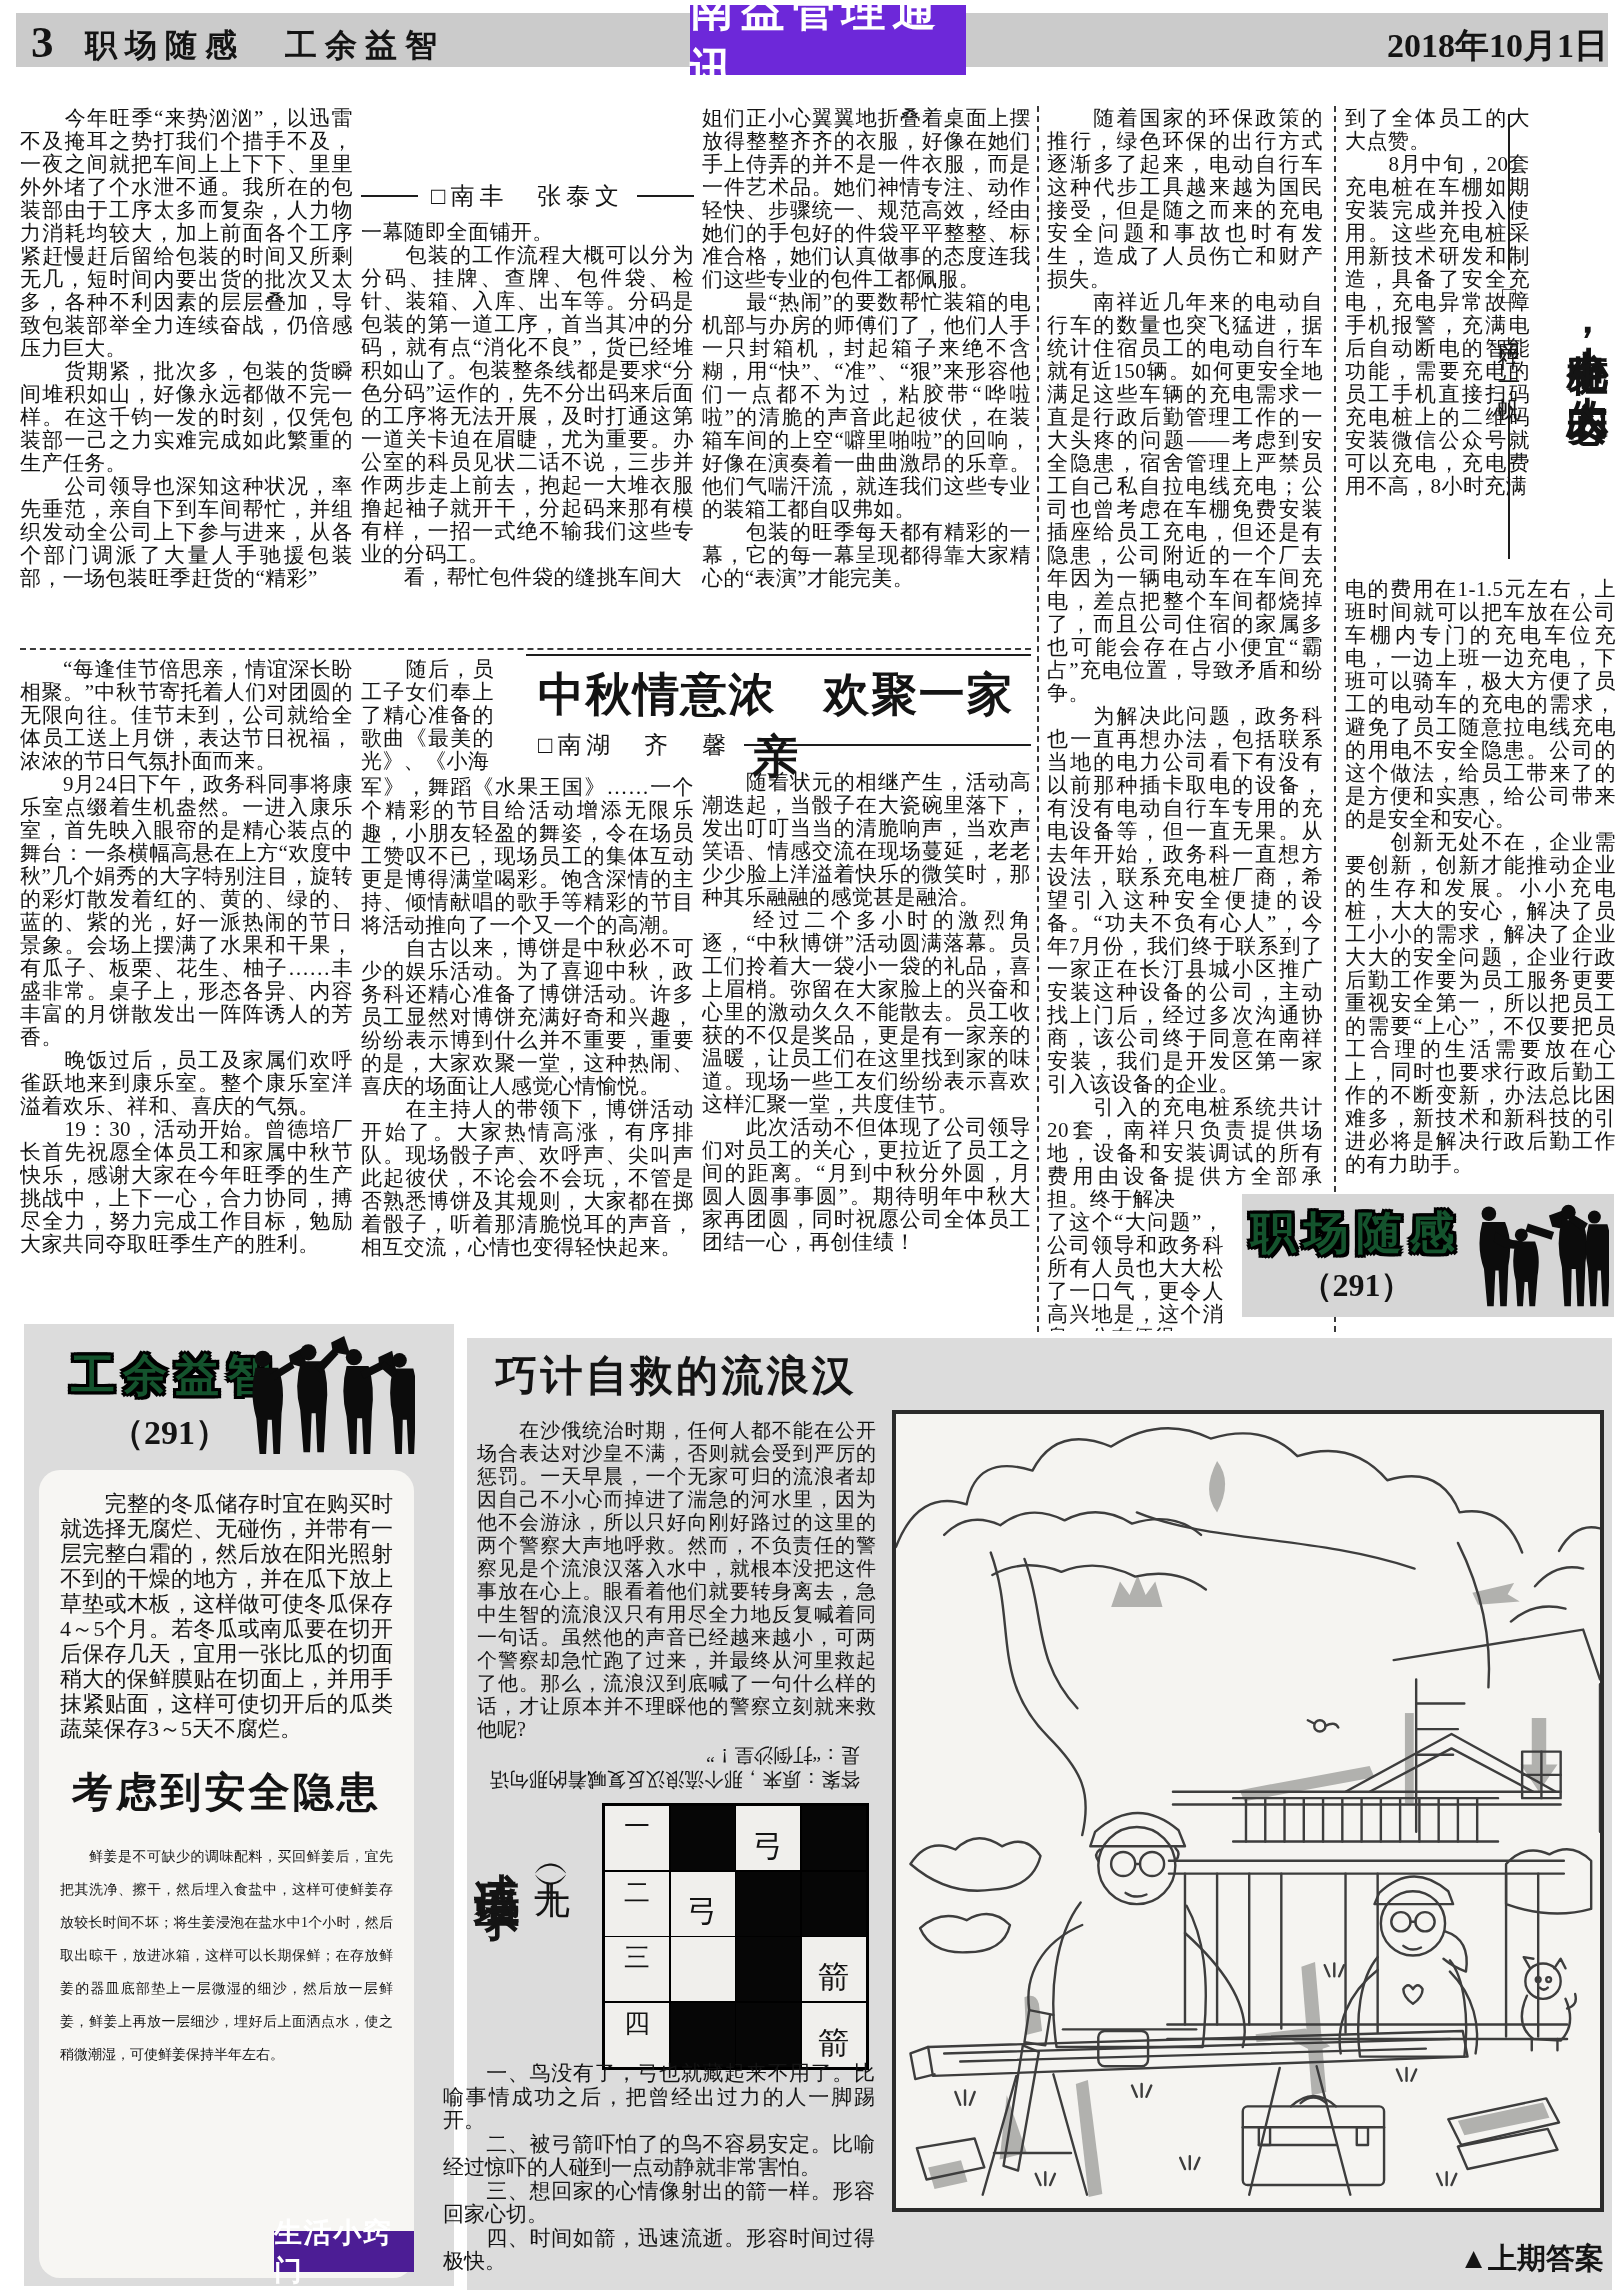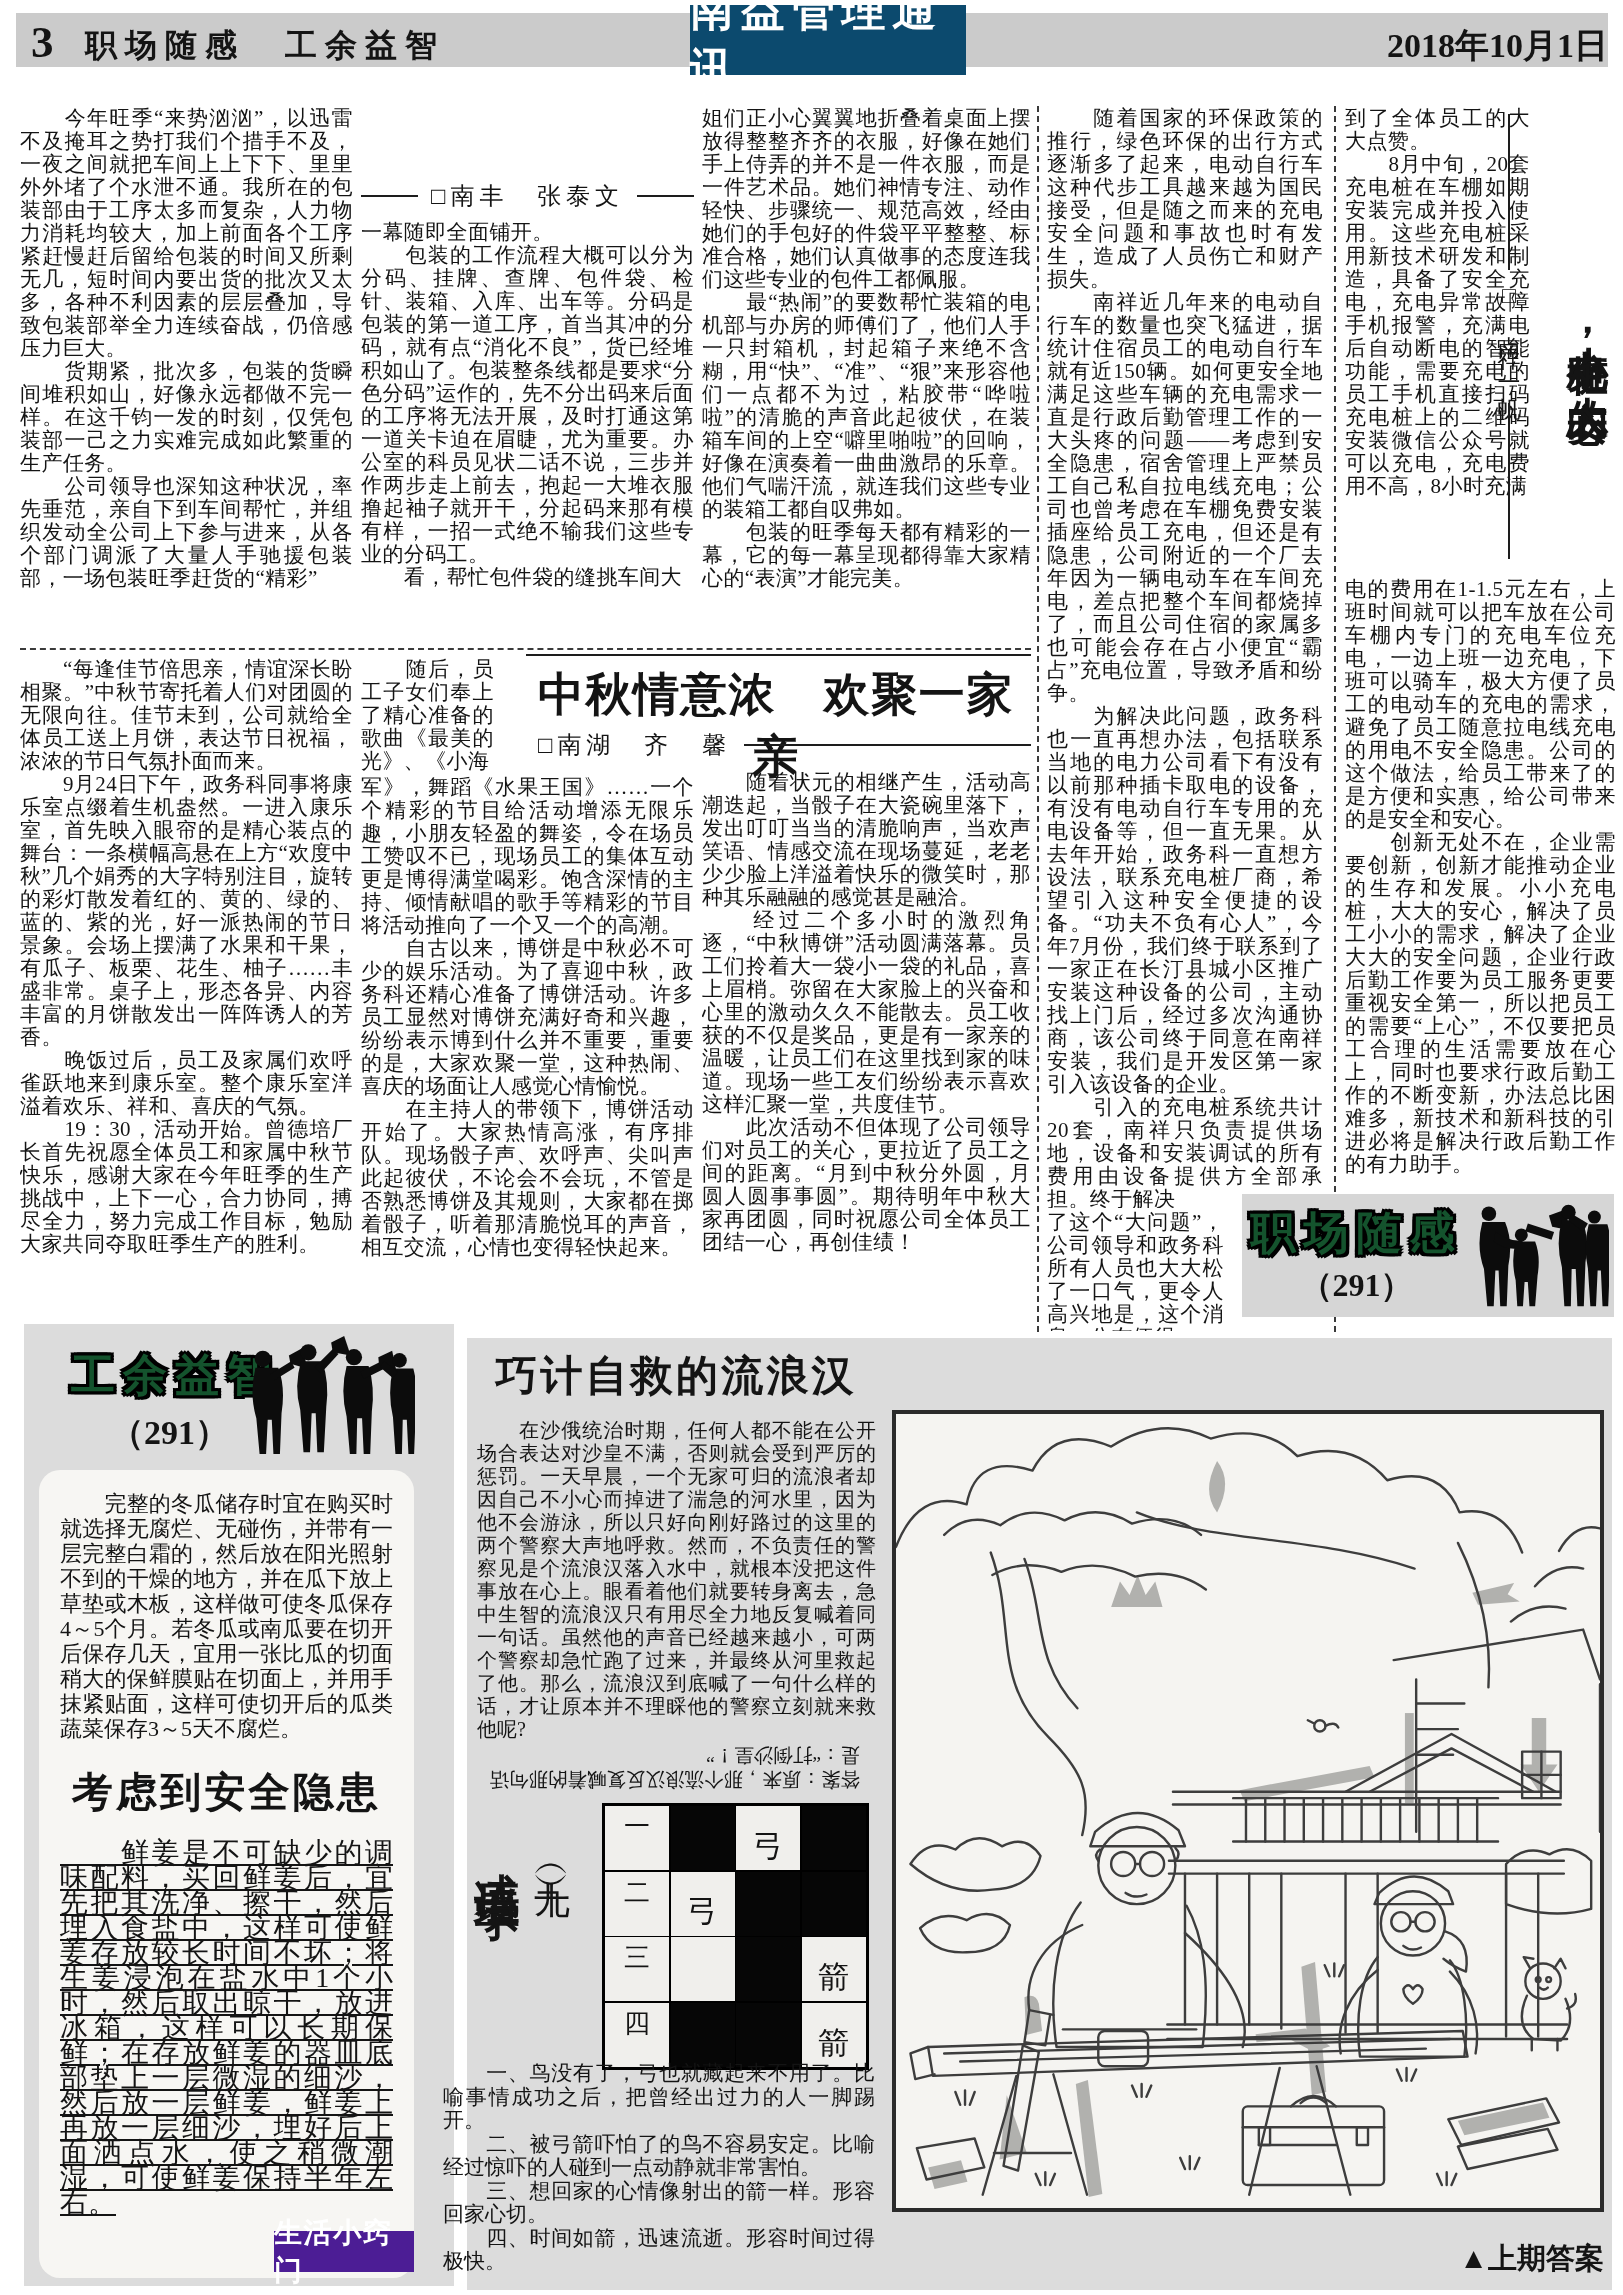--- a/index.html
+++ b/index.html
@@ -22,21 +22,21 @@
     text-shadow:-3.2px -3.2px 0 #000,3.2px -3.2px 0 #000,-3.2px 3.2px 0 #000,3.2px 3.2px 0 #000,0 -3.2px 0 #000,0 3.2px 0 #000,-3.2px 0 0 #000,3.2px 0 0 #000;}
   .panel{background:#dcdcdc;}
   .whitebox{background:#f7f6f3;border-radius:21px;overflow:hidden;}
   .grid4{display:grid;grid-template-columns:repeat(4,64px);grid-template-rows:repeat(4,64px);
          border:3.2px solid #000;background:#000;grid-gap:1.6px;}
   .cell{position:relative;background:#f0efec;}
   .cell.black{background:#060606;}
   .cell-num{position:absolute;top:3.2px;left:50%;transform:translateX(-50%);font-size:26px;}
   .cell-char{position:absolute;bottom:3.2px;left:50%;transform:translateX(-50%);font-size:31px;}
   .rot180{transform:rotate(180deg);}
-  .masthead{background:#0c4a6e;color:#ffffff;display:flex;align-items:center;justify-content:center;
+  .masthead{background:#6d28d9;color:#ffffff;display:flex;align-items:center;justify-content:center;
     font-weight:bold;font-size:44px;letter-spacing:6.5px;}
   .badgebox{background:#d6d6d6;display:flex;align-items:center;}
 </style>
 </head>
 <body>
 
 <div class="page">
 
   <div class="abs" style="left:16px;top:13px;width:1592px;height:54px;background:#cbcbcb;"></div>
   <div class="abs" style="left:31px;top:16px;font-size:45px;font-weight:bold;">3</div>
@@ -151,21 +151,21 @@
         <path d="M170,26 l17,-8 5,24 -21,-5 z"></path>
       <circle cx="196" cy="30" r="9"></circle>
         <path d="M188,40 q-7,30 0,60 l3,45 h8 l1,-42 h5 l2,42 h7 l2,-50 q4,-28 -3,-55 z"></path>
       <path d="M188,52 l-16,-14 5,-7 17,13 z"></path>
     </g>
   </svg>
 
   <div class="abs whitebox" style="left:39px;top:1470px;width:375px;height:808px;padding:0;">
     <div class="jt" style="margin:21px 21px 0;font-size:22px;line-height:25px;white-space:pre-wrap;">　　完整的冬瓜储存时宜在购买时就选择无腐烂、无碰伤，并带有一层完整白霜的，然后放在阳光照射不到的干燥的地方，并在瓜下放上草垫或木板，这样做可使冬瓜保存4～5个月。若冬瓜或南瓜要在切开后保存几天，宜用一张比瓜的切面稍大的保鲜膜贴在切面上，并用手抹紧贴面，这样可使切开后的瓜类蔬菜保存3～5天不腐烂。</div>
     <div class="headline" style="font-size:41px;margin-top:24px;">考虑到安全隐患</div>
-    <div class="jt" style="margin:19.5px 21px 0;font-size:28px;line-height:25px;white-space:pre-wrap;text-decoration:underline;">　　鲜姜是不可缺少的调味配料，买回鲜姜后，宜先把其洗净、擦干，然后埋入食盐中，这样可使鲜姜存放较长时间不坏；将生姜浸泡在盐水中1个小时，然后取出晾干，放进冰箱，这样可以长期保鲜；在存放鲜姜的器皿底部垫上一层微湿的细沙，然后放一层鲜姜，鲜姜上再放一层细沙，埋好后上面洒点水，使之稍微潮湿，可使鲜姜保持半年左右。</div>
+    <div class="jt" style="margin:19.5px 21px 0;font-size:14px;line-height:33px;white-space:pre-wrap;">　　鲜姜是不可缺少的调味配料，买回鲜姜后，宜先把其洗净、擦干，然后埋入食盐中，这样可使鲜姜存放较长时间不坏；将生姜浸泡在盐水中1个小时，然后取出晾干，放进冰箱，这样可以长期保鲜；在存放鲜姜的器皿底部垫上一层微湿的细沙，然后放一层鲜姜，鲜姜上再放一层细沙，埋好后上面洒点水，使之稍微潮湿，可使鲜姜保持半年左右。</div>
   </div>
   <div class="abs" style="left:274px;top:2231px;width:140px;height:41px;background:#4c1d95;color:#fff;
               font-weight:bold;font-size:28px;display:flex;align-items:center;justify-content:center;letter-spacing:1.6px;">生活小窍门</div>
 
   <div class="abs panel" style="left:467px;top:1338px;width:1145px;height:952px;"></div>
 
   <div class="abs headline" style="left:475px;top:1348px;width:402px;font-size:42px;">巧计自救的流浪汉</div>
   <div class="abs jt" style="left:477px;top:1419px;width:399px;height:326px;font-size:20px;line-height:23px;white-space:pre-wrap;overflow:hidden;">　　在沙俄统治时期，任何人都不能在公开场合表达对沙皇不满，否则就会受到严厉的惩罚。一天早晨，一个无家可归的流浪者却因自己不小心而掉进了湍急的河水里，因为他不会游泳，所以只好向刚好路过的这里的两个警察大声地呼救。然而，不负责任的警察见是个流浪汉落入水中，就根本没把这件事放在心上。眼看着他们就要转身离去，急中生智的流浪汉只有用尽全力地反复喊着同一句话。虽然他的声音已经越来越小，可两个警察却急忙跑了过来，并最终从河里救起了他。那么，流浪汉到底喊了一句什么样的话，才让原本并不理睬他的警察立刻就来救他呢?</div>
 
   <div class="abs rot180" style="left:443px;top:1743px;width:417px;font-size:19.5px;line-height:24px;">答案：原来，那个流浪汉反复喊着的那句话是：“打倒沙皇！”</div>

